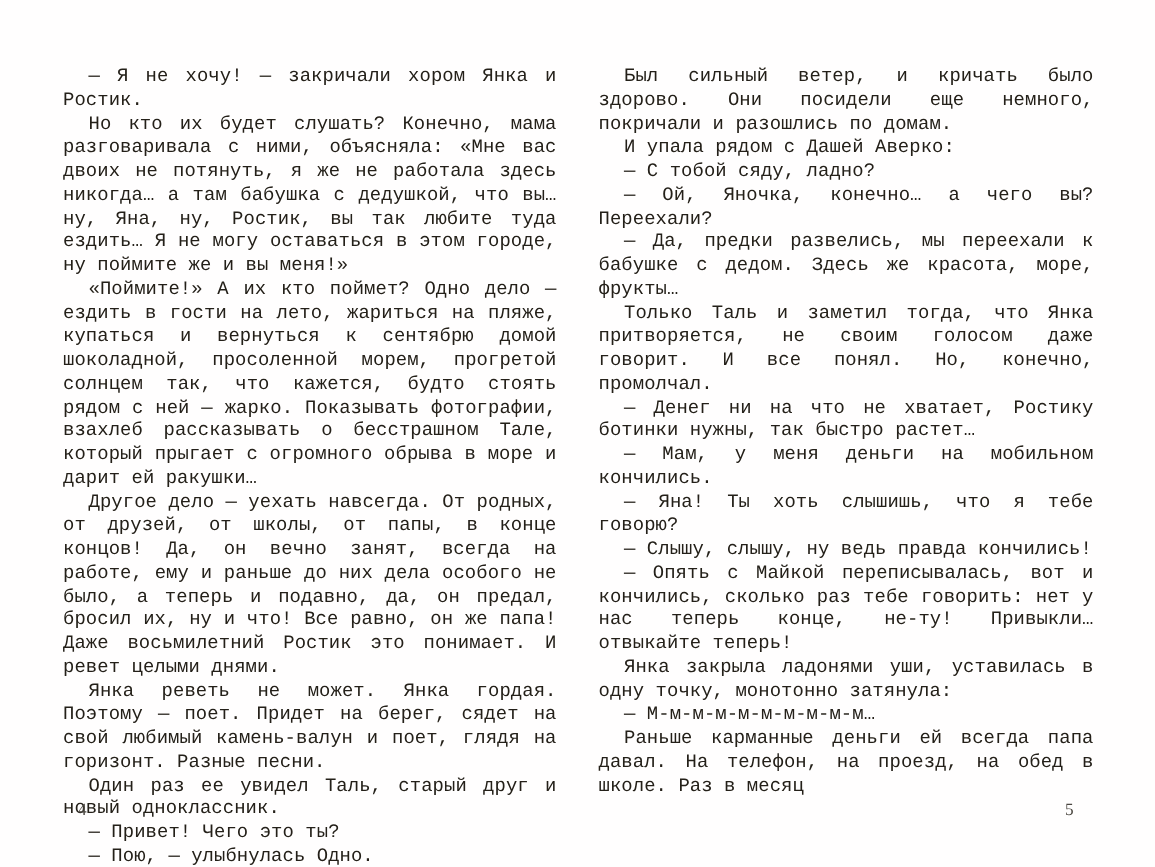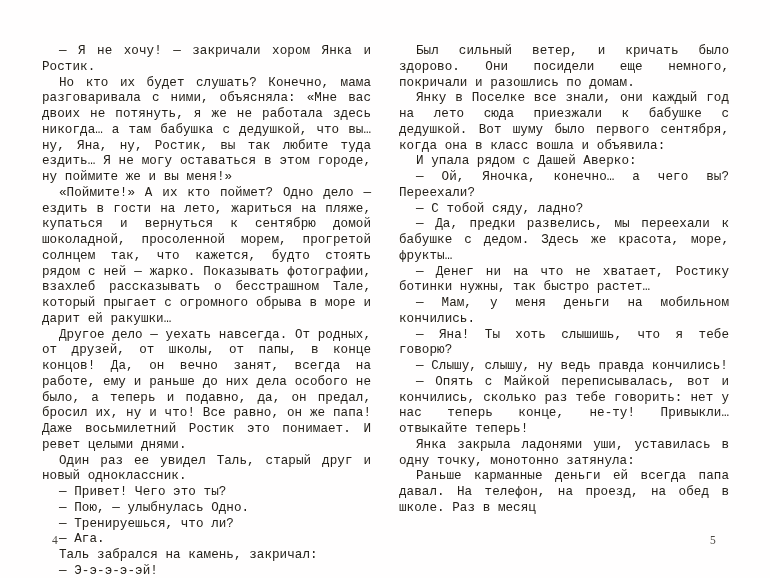--- a/index.html
+++ b/index.html
@@ -46,41 +46,43 @@
 </head>
 <body>
 
 <div class="spread">
 
   <div class="page-col left-col">
     <p>— Я не хочу! — закричали хором Янка и Ростик.</p>
     <p>Но кто их будет слушать? Конечно, мама разговаривала с ними, объясняла: «Мне вас двоих не потянуть, я же не работала здесь никогда… а там бабушка с дедушкой, что вы… ну, Яна, ну, Ростик, вы так любите туда ездить… Я не могу оставаться в этом городе, ну поймите же и вы меня!»</p>
     <p>«Поймите!» А их кто поймет? Одно дело — ездить в гости на лето, жариться на пляже, купаться и вернуться к сентябрю домой шоколадной, просоленной морем, прогретой солнцем так, что кажется, будто стоять рядом с ней — жарко. Показывать фотографии, взахлеб рассказывать о бесстрашном Тале, который прыгает с огромного обрыва в море и дарит ей ракушки…</p>
     <p>Другое дело — уехать навсегда. От родных, от друзей, от школы, от папы, в конце концов! Да, он вечно занят, всегда на работе, ему и раньше до них дела особого не было, а теперь и подавно, да, он предал, бросил их, ну и что! Все равно, он же папа! Даже восьмилетний Ростик это понимает. И ревет целыми днями.</p>
+    <p>Янка реветь не может. Янка гордая. Поэтому — поет. Придет на берег, сядет на свой любимый камень-валун и поет, глядя на горизонт. Разные песни.</p>
     <p>Один раз ее увидел Таль, старый друг и новый одноклассник.</p>
     <p>— Привет! Чего это ты?</p>
     <p>— Пою, — улыбнулась Одно.</p>
     <p>— Тренируешься, что ли?</p>
     <p>— Ага.</p>
     <p>Таль забрался на камень, закричал:</p>
     <p>— Э-э-э-э-эй!</p>
   </div>
 
   <div class="page-col right-col">
     <p>Был сильный ветер, и кричать было здорово. Они посидели еще немного, покричали и разошлись по домам.</p>
-    <p>Янку в Поселке все знали, они каждый год на лето сюда приезжали к бабушке с дедушкой. Вот шуму было первого сентября, когда она в класс вошла и объявила:</p>
     <p>И упала рядом с Дашей Аверко:</p>
+    <p>— С тобой сяду, ладно?</p>
     <p>— Ой, Яночка, конечно… а чего вы? Переехали?</p>
-    <p>— С тобой сяду, ладно?</p>
     <p>— Да, предки развелись, мы переехали к бабушке с дедом. Здесь же красота, море, фрукты…</p>
+    <p>Только Таль и заметил тогда, что Янка притворяется, не своим голосом даже говорит. И все понял. Но, конечно, промолчал.</p>
     <p>— Денег ни на что не хватает, Ростику ботинки нужны, так быстро растет…</p>
     <p>— Мам, у меня деньги на мобильном кончились.</p>
     <p>— Яна! Ты хоть слышишь, что я тебе говорю?</p>
     <p>— Слышу, слышу, ну ведь правда кончились!</p>
     <p>— Опять с Майкой переписывалась, вот и кончились, сколько раз тебе говорить: нет у нас теперь конце, не-ту! Привыкли… отвыкайте теперь!</p>
     <p>Янка закрыла ладонями уши, уставилась в одну точку, монотонно затянула:</p>
+    <p>— М-м-м-м-м-м-м-м-м-м…</p>
     <p>Раньше карманные деньги ей всегда папа давал. На телефон, на проезд, на обед в школе. Раз в месяц</p>
   </div>
 
   <div class="pagenum pagenum-left">4</div>
   <div class="pagenum pagenum-right">5</div>
 
 </div>
 
 </body></html>

